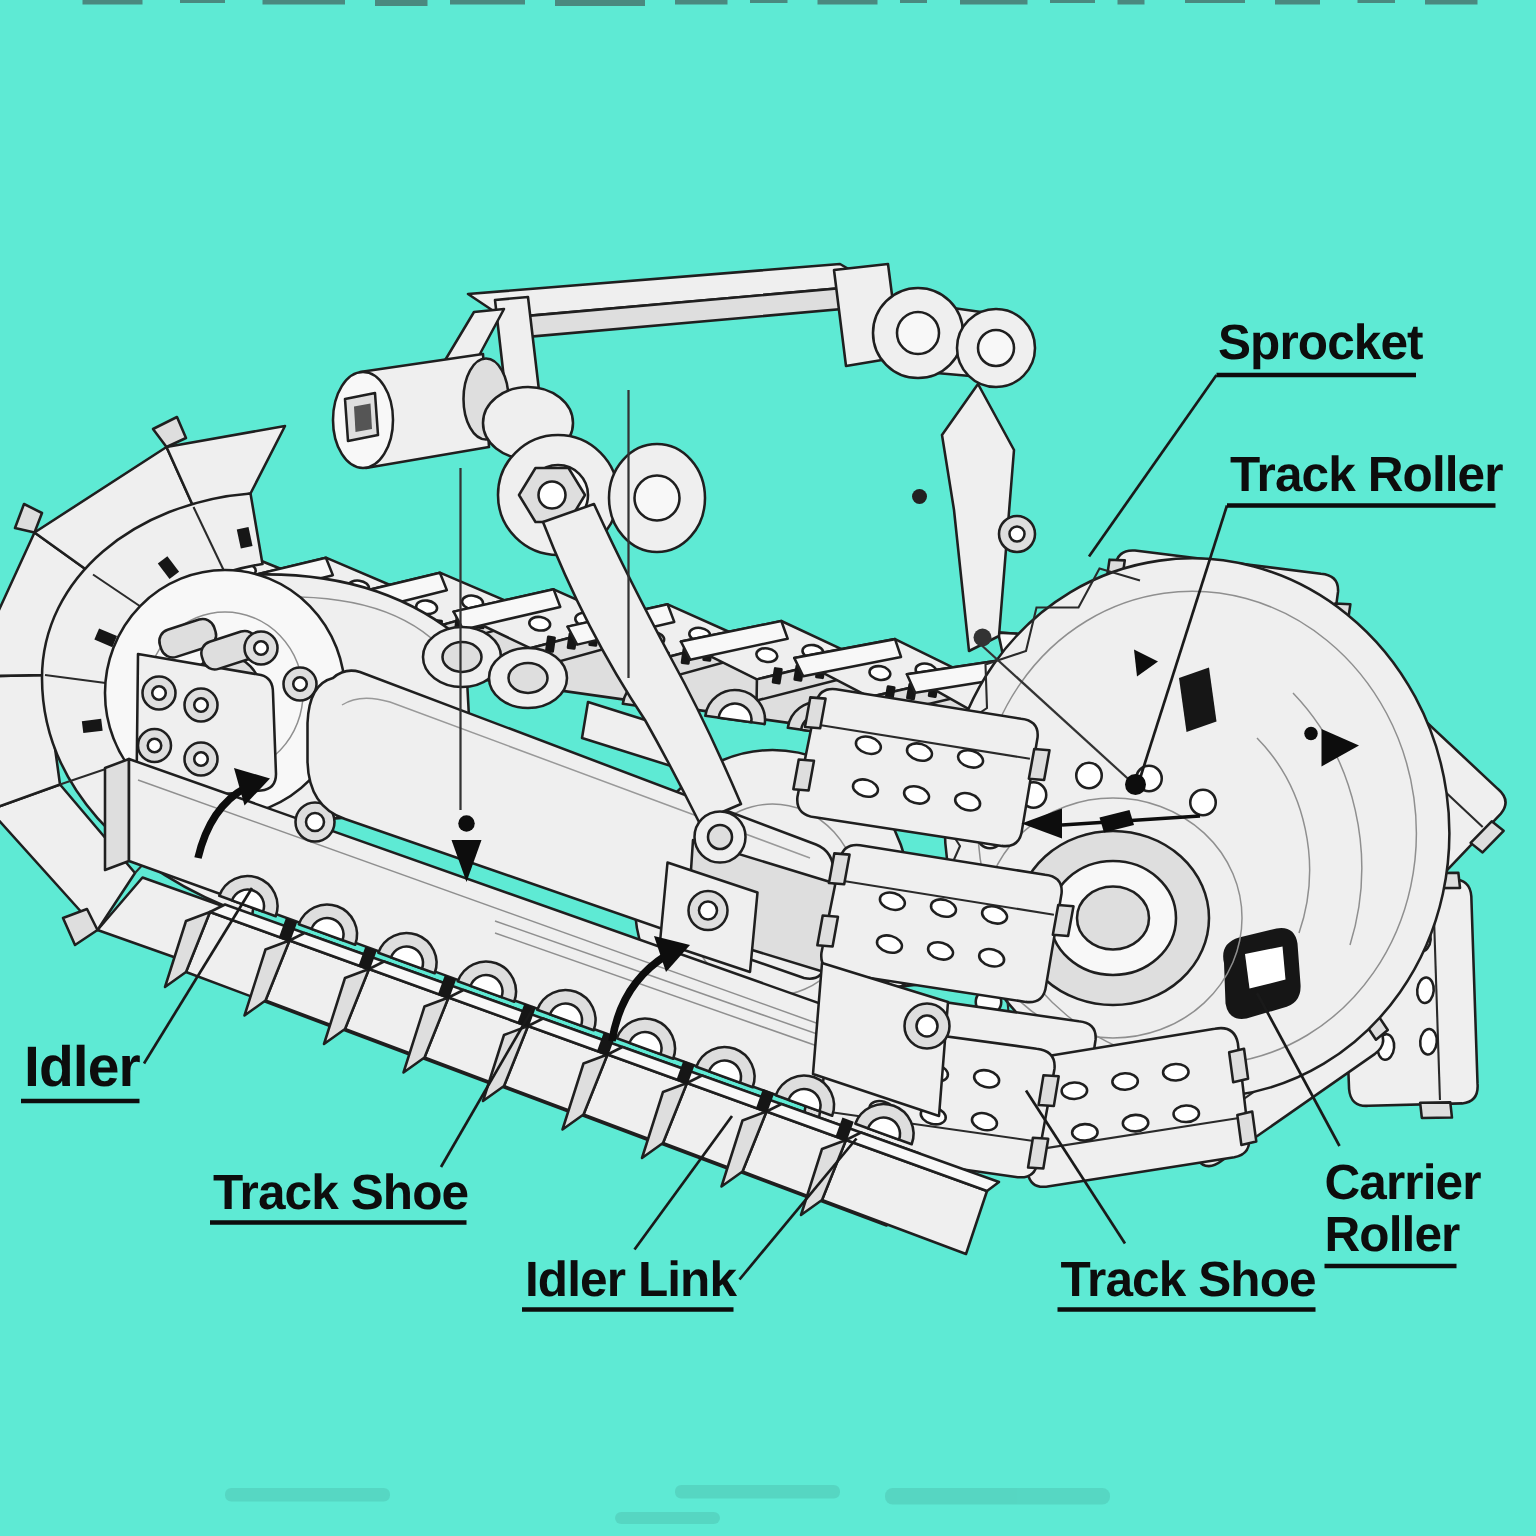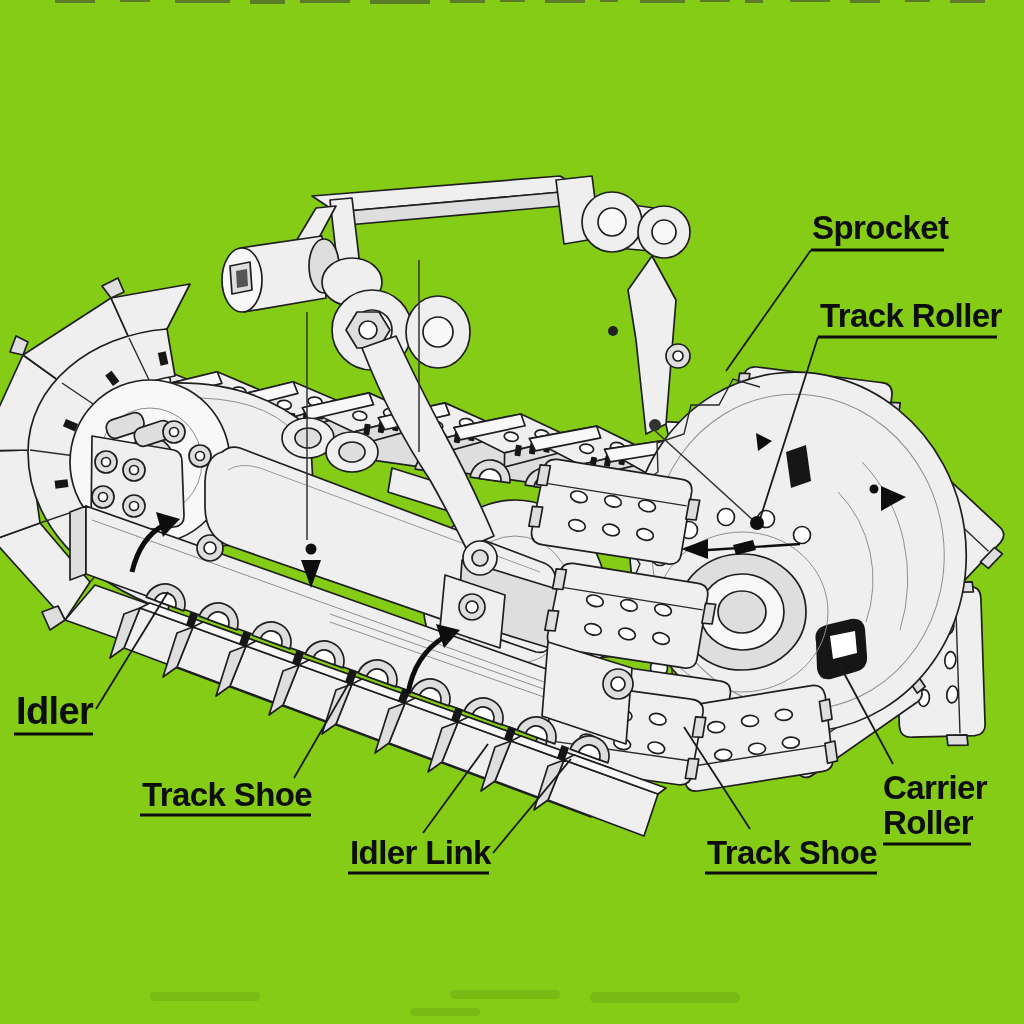--- a/index.html
+++ b/index.html
@@ -1,16 +1,16 @@
 <!DOCTYPE html>
 <html><head>
 <meta charset="utf-8">
 <style>
   html,body{margin:0;padding:0;background:#ffffff;}
-  #stage{position:relative;width:1024px;height:1024px;background:#84cc16;overflow:hidden;
+  #stage{position:relative;width:1024px;height:1024px;background:#5eead4;overflow:hidden;
          font-family:"Liberation Sans",sans-serif;}
   svg{position:absolute;left:0;top:0;}
   svg *{vector-effect:none;}
   .ln{stroke:#1f1f1f;stroke-width:1.7;stroke-linejoin:round;stroke-linecap:round;}
   .f1{fill:#efefef;}
   .f2{fill:#dedede;}
   .f3{fill:#f8f8f8;}
   .fw{fill:#ffffff;}
   .dk{fill:#161616;stroke:none;}
   .thin{stroke:#8f8f8f;stroke-width:1;fill:none;}

